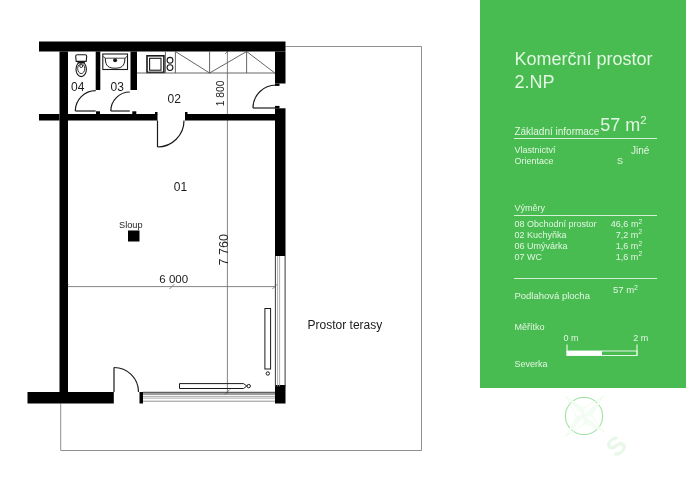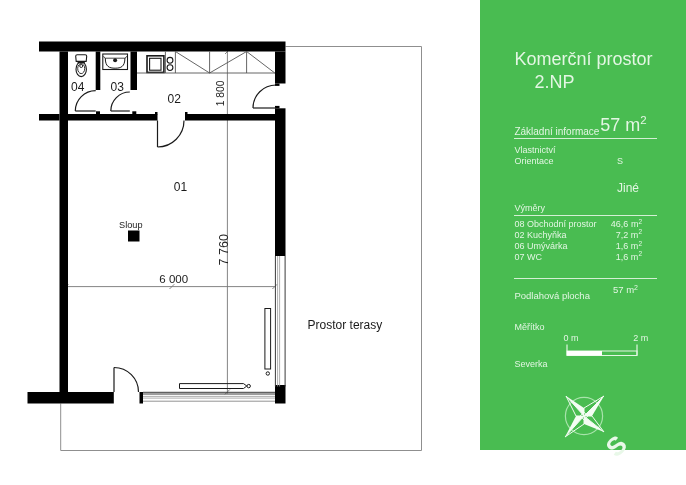--- a/index.html
+++ b/index.html
@@ -1,17 +1,17 @@
 <!DOCTYPE html>
 <html><head>
 <meta charset="utf-8">
 <style>
   html,body{margin:0;padding:0;width:686px;height:485px;background:#ffffff;overflow:hidden;}
   body{font-family:"Liberation Sans",sans-serif;position:relative;}
-  .sidebar{position:absolute;left:480px;top:0;width:206px;height:450px;background:#49bc51;}
+  .sidebar{position:absolute;left:480px;top:0;width:206px;height:388px;background:#49bc51;}
   .sb{position:absolute;color:#e3f6e3;white-space:nowrap;line-height:1;}
   .hr{position:absolute;height:1px;background:#d4efd4;left:34.3px;width:142.7px;}
   .sup{font-size:6.5px;position:relative;top:-3.8px;}
   .supb{font-size:11.5px;position:relative;top:-7px;}
 </style>
 </head>
 <body>
 
 <svg width="686" height="485" viewBox="0 0 686 485" style="position:absolute;left:0;top:0;" xmlns="http://www.w3.org/2000/svg">
 
@@ -174,29 +174,29 @@
 
   <text x="117.2" y="91.3" font-size="12" fill="#1a1a1a" text-anchor="middle">03</text>
 
   <text x="77.7" y="91.3" font-size="12" fill="#1a1a1a" text-anchor="middle">04</text>
 </svg>
 
 <div class="sidebar">
 
   <div class="sb" style="left:34.4px;top:49.6px;font-size:18px;">Komerční prostor</div>
 
-  <div class="sb" style="left:34.4px;top:72.7px;font-size:18px;margin-left:20px;">2.NP</div>
+  <div class="sb" style="left:34.4px;top:72.7px;font-size:18px;">2.NP</div>
 
   <div class="sb" style="left:120.3px;top:72.7px;font-size:18px;margin-top:43px;">57 m<span class="supb">2</span></div>
 
   <div class="sb" style="left:34.4px;top:127px;font-size:10px;">Základní informace</div>
   <div class="hr" style="top:137.8px;"></div>
 
   <div class="sb" style="left:34.4px;top:146px;font-size:9px;">Vlastnictví</div>
-  <div class="sb" style="left:137px;top:146px;font-size:12px;margin-top:36px;">Jiné</div>
+  <div class="sb" style="left:151px;top:146px;font-size:10px;">Jiné</div>
 
   <div class="sb" style="left:34.4px;top:156.7px;font-size:9px;">Orientace</div>
   <div class="sb" style="left:137px;top:156.7px;font-size:9px;">S</div>
 
   <div class="sb" style="left:34.4px;top:204px;font-size:9px;">Výměry</div>
   <div class="hr" style="top:215px;"></div>
 
   <div class="sb" style="left:34.4px;top:220.3px;font-size:9px;">08 Obchodní prostor</div>
   <div class="sb" style="right:44px;top:220.3px;font-size:9px;">46,6 m<span class="sup">2</span></div>
 

